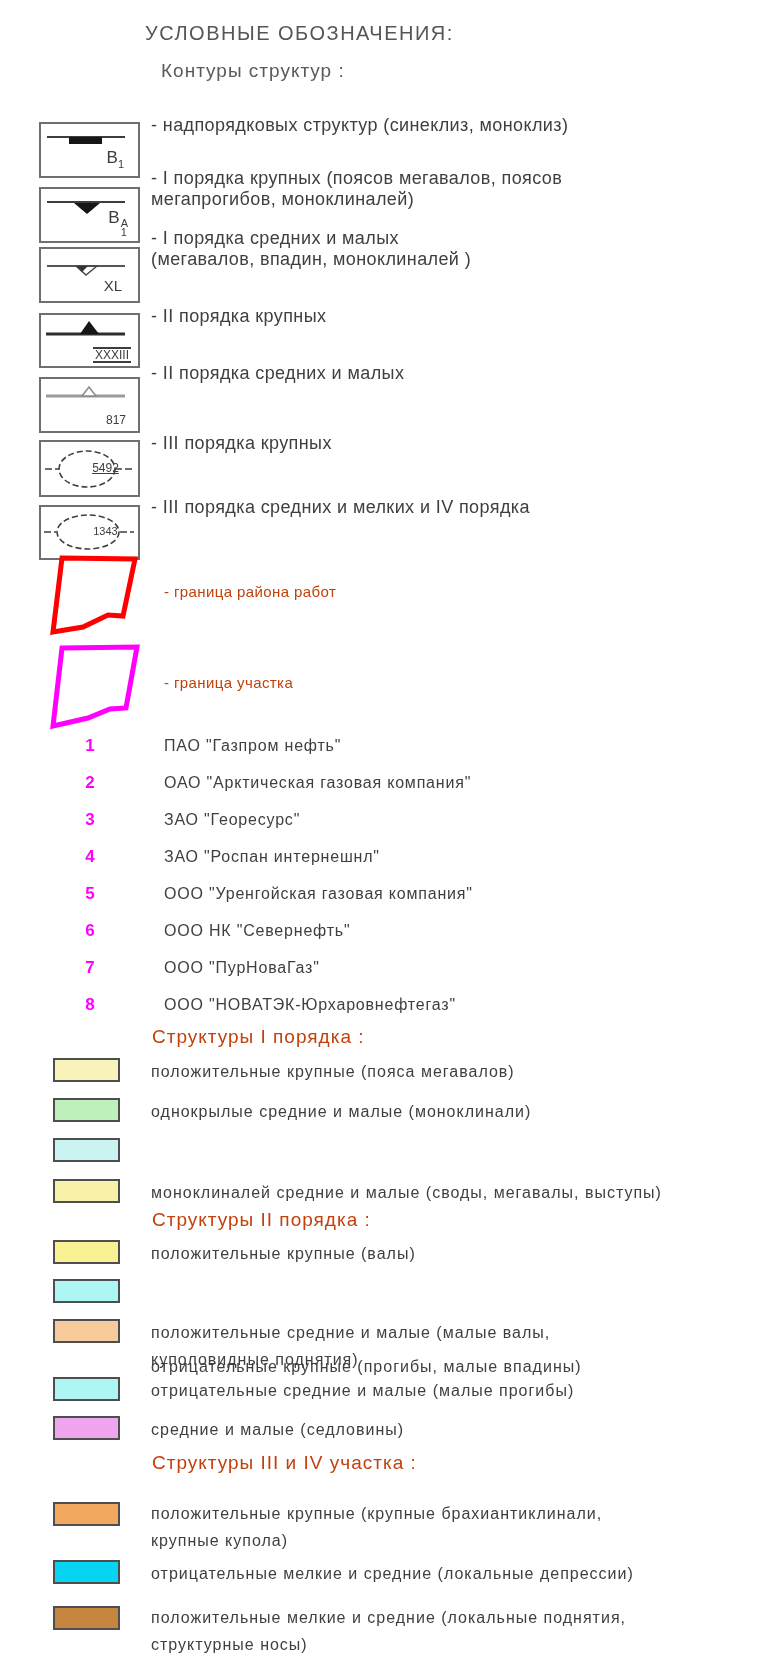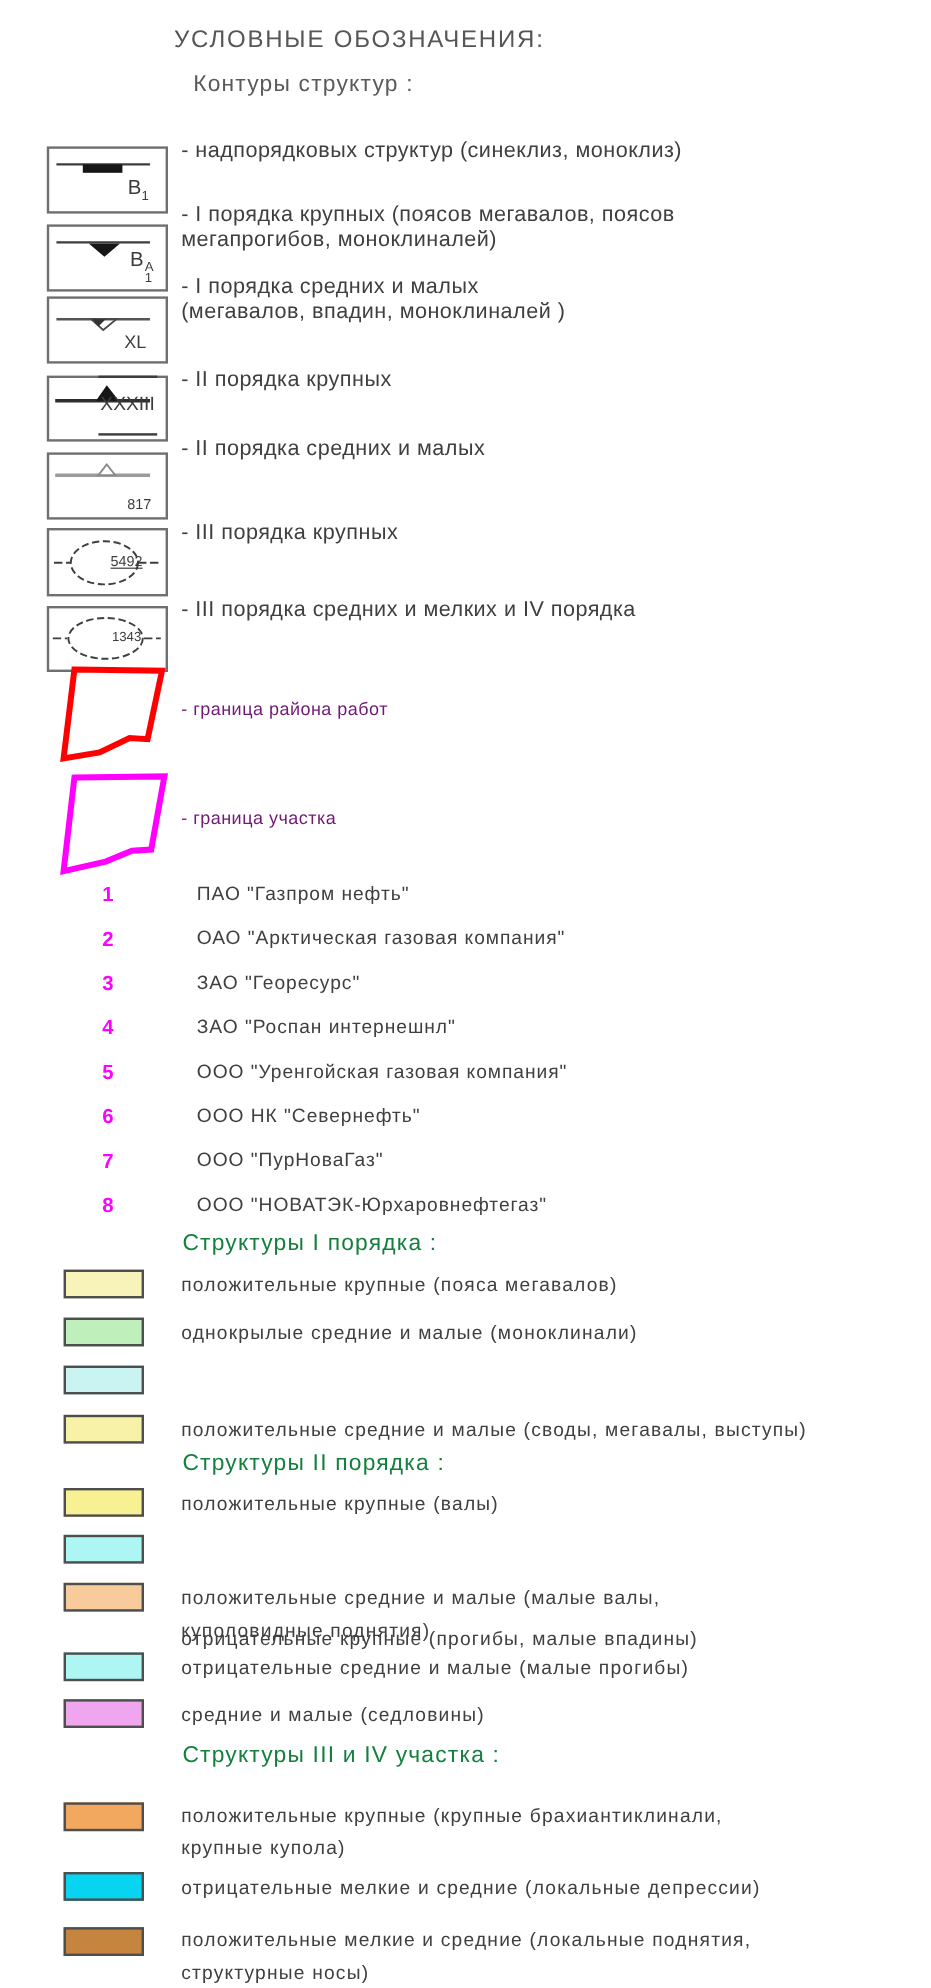--- a/index.html
+++ b/index.html
@@ -1,33 +1,33 @@
 <!DOCTYPE html>
 <html><head>
 <meta charset="utf-8">
 <style>
   html,body{margin:0;padding:0;background:#fff;}
   .page{position:relative;width:776px;height:1657px;background:#ffffff;overflow:hidden;
         font-family:"Liberation Sans", sans-serif;color:#414141;}
   .abs{position:absolute;}
   .title{position:absolute;left:145px;top:22px;font-size:20px;letter-spacing:1.5px;color:#565656;}
   .subhead{position:absolute;left:161px;top:60px;font-size:19px;letter-spacing:1px;color:#5a5a5a;}
-  .sec-head{position:absolute;left:152px;font-size:19px;letter-spacing:1px;color:#15803d;}
+  .sec-head{position:absolute;left:152px;font-size:19px;letter-spacing:1px;color:#c2410c;}
   .sym-box{position:absolute;left:39px;width:97px;border:2px solid #6f6f6f;background:#fff;margin-top:25px;}
   .sym-box svg{position:absolute;left:0;top:0;}
   .box-lbl{position:absolute;color:#3d3d3d;line-height:1;}
   .stack{display:inline-flex;flex-direction:column;align-items:flex-start;line-height:9px;
          font-size:11px;vertical-align:-4px;margin-left:1px;}
   .sub1{font-size:11px;vertical-align:-5px;}
-  .ovl{border-top:2px solid #3d3d3d;border-bottom:2px solid #3d3d3d;padding:15px 2px;font-size:16px;}
+  .ovl{border-top:2px solid #3d3d3d;border-bottom:2px solid #3d3d3d;padding:0 2px;font-size:12px;}
   .und{text-decoration:underline;}
   .ctr{left:16px;right:0;text-align:center;padding-left:16px;}
   .sym-text{position:absolute;left:151px;width:600px;font-size:18px;letter-spacing:0.4px;
             line-height:21px;color:#3f3f3f;white-space:pre-line;}
-  .bnd-text{position:absolute;left:151px;font-size:15px;letter-spacing:0.4px;color:#701a75;}
+  .bnd-text{position:absolute;left:164px;font-size:15px;letter-spacing:0.4px;color:#c2410c;}
   .co-num{position:absolute;left:78px;width:24px;text-align:center;font-size:17px;font-weight:bold;}
   .co-name{position:absolute;left:164px;font-size:16px;letter-spacing:0.8px;color:#3f3f3f;}
   .swatch{position:absolute;left:53px;width:63px;height:20px;border:2px solid #4e4e4e;}
   .sw-text{position:absolute;left:151px;width:615px;font-size:16px;letter-spacing:1px;
            line-height:27px;color:#3f3f3f;white-space:pre-line;}
 </style>
 </head>
 <body>
 
 <div class="page">
@@ -133,21 +133,21 @@
   <span class="co-num" style="top: 995px; color: rgb(255, 0, 255);">8</span>
   <span class="co-name" style="top:996px;">ООО "НОВАТЭК-Юрхаровнефтегаз"</span>
 
   <div class="sec-head" style="top:1026px;">Структуры I порядка :</div>
   <span class="swatch" style="top: 1058px; background: rgb(248, 243, 185);"></span>
   <div class="sw-text" style="top:1058px;">положительные крупные (пояса мегавалов)</div>
   <span class="swatch" style="top: 1098px; background: rgb(191, 240, 188);"></span>
   <div class="sw-text" style="top:1098px;">однокрылые средние и малые (моноклинали)</div>
   <span class="swatch" style="top: 1138px; background: rgb(201, 244, 242);"></span>
   <span class="swatch" style="top: 1179px; background: rgb(248, 241, 168);"></span>
-  <div class="sw-text" style="top:1179px;">положительные средние и малые (своды, мегавалы, выступы)</div>
+  <div class="sw-text" style="top:1179px;">моноклиналей средние и малые (своды, мегавалы, выступы)</div>
 
   <div class="sec-head" style="top:1209px;">Структуры II порядка :</div>
   <span class="swatch" style="top: 1240px; background: rgb(248, 241, 147);"></span>
   <div class="sw-text" style="top:1240px;">положительные крупные (валы)</div>
   <span class="swatch" style="top: 1279px; background: rgb(174, 246, 244);"></span>
   <div class="sw-text" style="top:1353px;">отрицательные крупные (прогибы, малые впадины)</div>
   <span class="swatch" style="top: 1319px; background: rgb(248, 203, 156);"></span>
   <div class="sw-text" style="top:1319px;">положительные средние и малые (малые валы,
 куполовидные поднятия)</div>
   <span class="swatch" style="top: 1377px; background: rgb(174, 246, 244);"></span>

